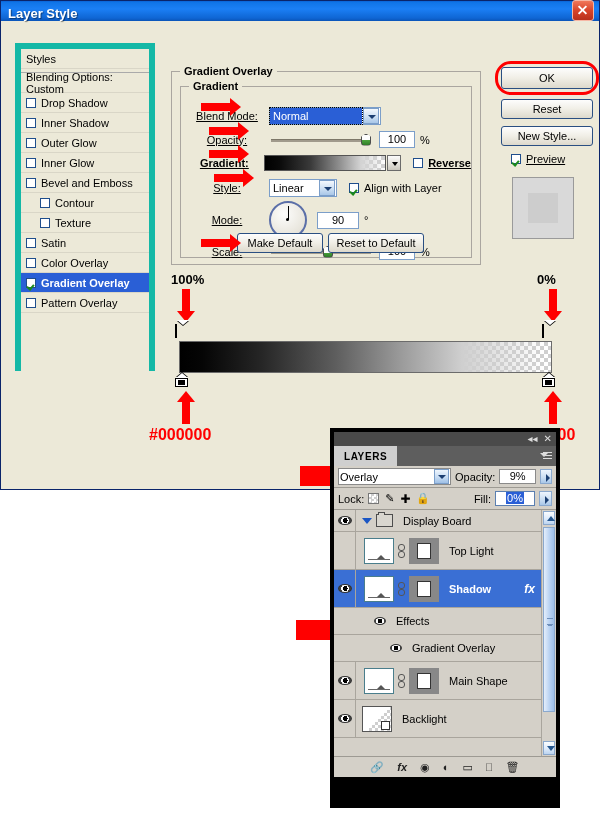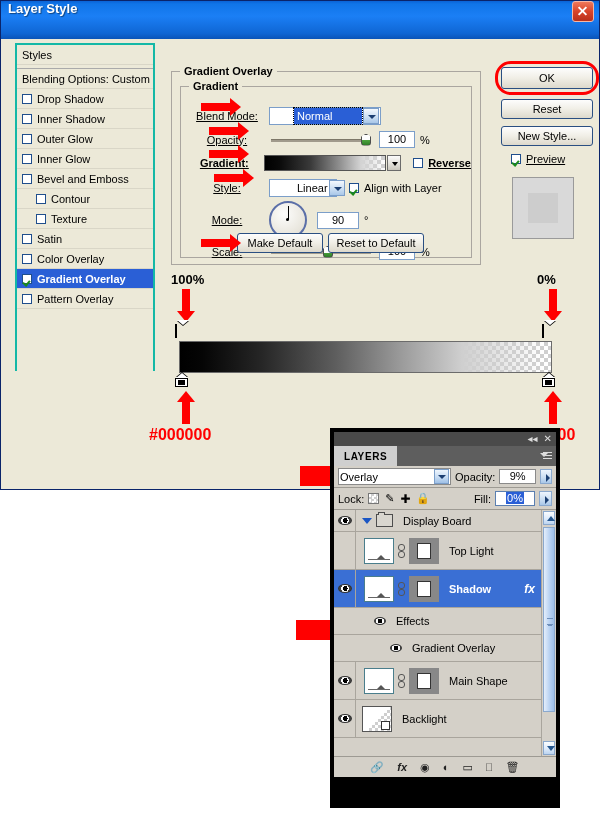--- a/index.html
+++ b/index.html
@@ -14,23 +14,23 @@
     -webkit-font-smoothing:none;
   }
   
   #dialog{
     position:absolute;left:0;top:0;width:600px;height:490px;
     background:#ece9d8;
     border:1px solid #0a246a;
     box-sizing:border-box;
   }
   #titlebar{
-    height:38px;
+    height:20px;
     background:linear-gradient(180deg,#0a63d6 0%,#1075e8 8%,#1b7ff5 40%,#0f66d4 85%,#0a54b8 100%);
-    display:flex;align-items:flex-start;
+    display:flex;align-items:flex-end;
     padding:0 3px 0 7px;
     box-sizing:border-box;
   }
   #title-text{
     color:#fff;font-weight:bold;font-size:13px;
     text-shadow:1px 1px 1px rgba(0,0,0,.45);
     flex:1;
   }
   #close-btn{
     width:20px;height:19px;margin-right:2px;
@@ -41,21 +41,21 @@
   #close-btn:before,#close-btn:after{
     content:"";position:absolute;left:4px;top:8px;width:11px;height:2px;background:#fff;
   }
   #close-btn:before{transform:rotate(45deg);}
   #close-btn:after{transform:rotate(-45deg);}
 
   #dialog-body{position:absolute;left:0;top:26px;right:0;bottom:0;}
   #styles-list{
     position:absolute;left:14px;top:16px;width:140px;height:328px;
     background:#ece9d8;
-    border:2px solid #14b8a6;
+    border:6px solid #14b8a6;
     box-shadow:inset 1px 1px 0 #fff;
     box-sizing:border-box;
   }
   .st-row{
     height:20px;display:flex;align-items:center;
     padding-left:5px;box-sizing:border-box;
     border-bottom:1px solid #d9d6c7;
     font-size:11px;
     background:#ece9d8;
   }
@@ -83,21 +83,21 @@
   #grp-gradient{left:8px;top:14px;width:290px;height:170px;}
 
   .lbl{font-size:11px;text-align:center;}
   .u{text-decoration:underline;}
 
   .row{position:absolute;display:flex;align-items:center;}
 
   
   .combo{
     height:18px;border:1px solid #7b9ec9;background:#fff;
-    display:flex;align-items:center;box-sizing:border-box;padding-left:24px;
+    display:flex;align-items:center;box-sizing:border-box;
   }
   .combo .val{flex:1;padding-left:3px;font-size:11px;line-height:16px;}
   .combo .val.hl{background:#2a5fd6;color:#fff;outline:1px dotted #000;}
   .combo .arrow{
     width:16px;height:16px;margin:0 1px;flex:none;
     background:linear-gradient(180deg,#f4f8fd,#c9ddf2 60%,#a9c7e8);
     border:1px solid #7b9ec9;box-sizing:border-box;position:relative;
   }
   .combo .arrow:after{
     content:"";position:absolute;left:4px;top:6px;

